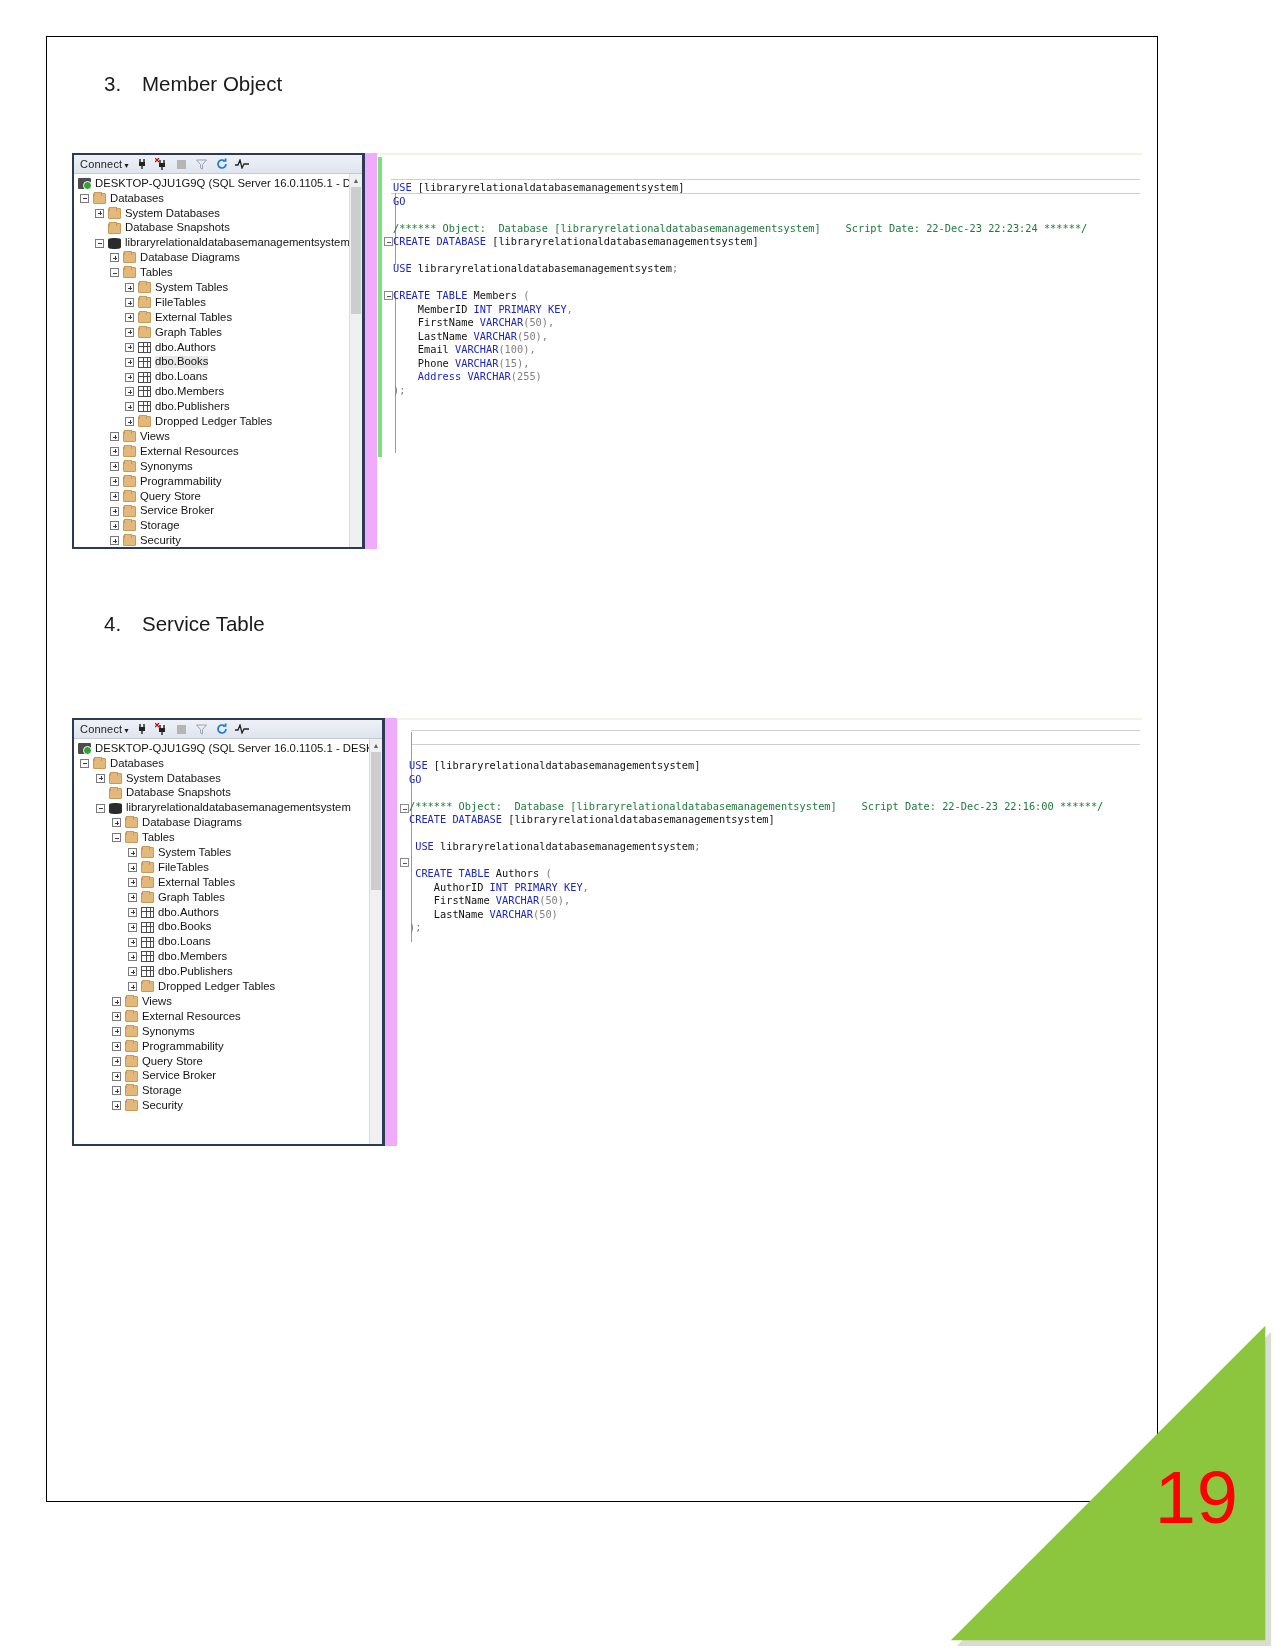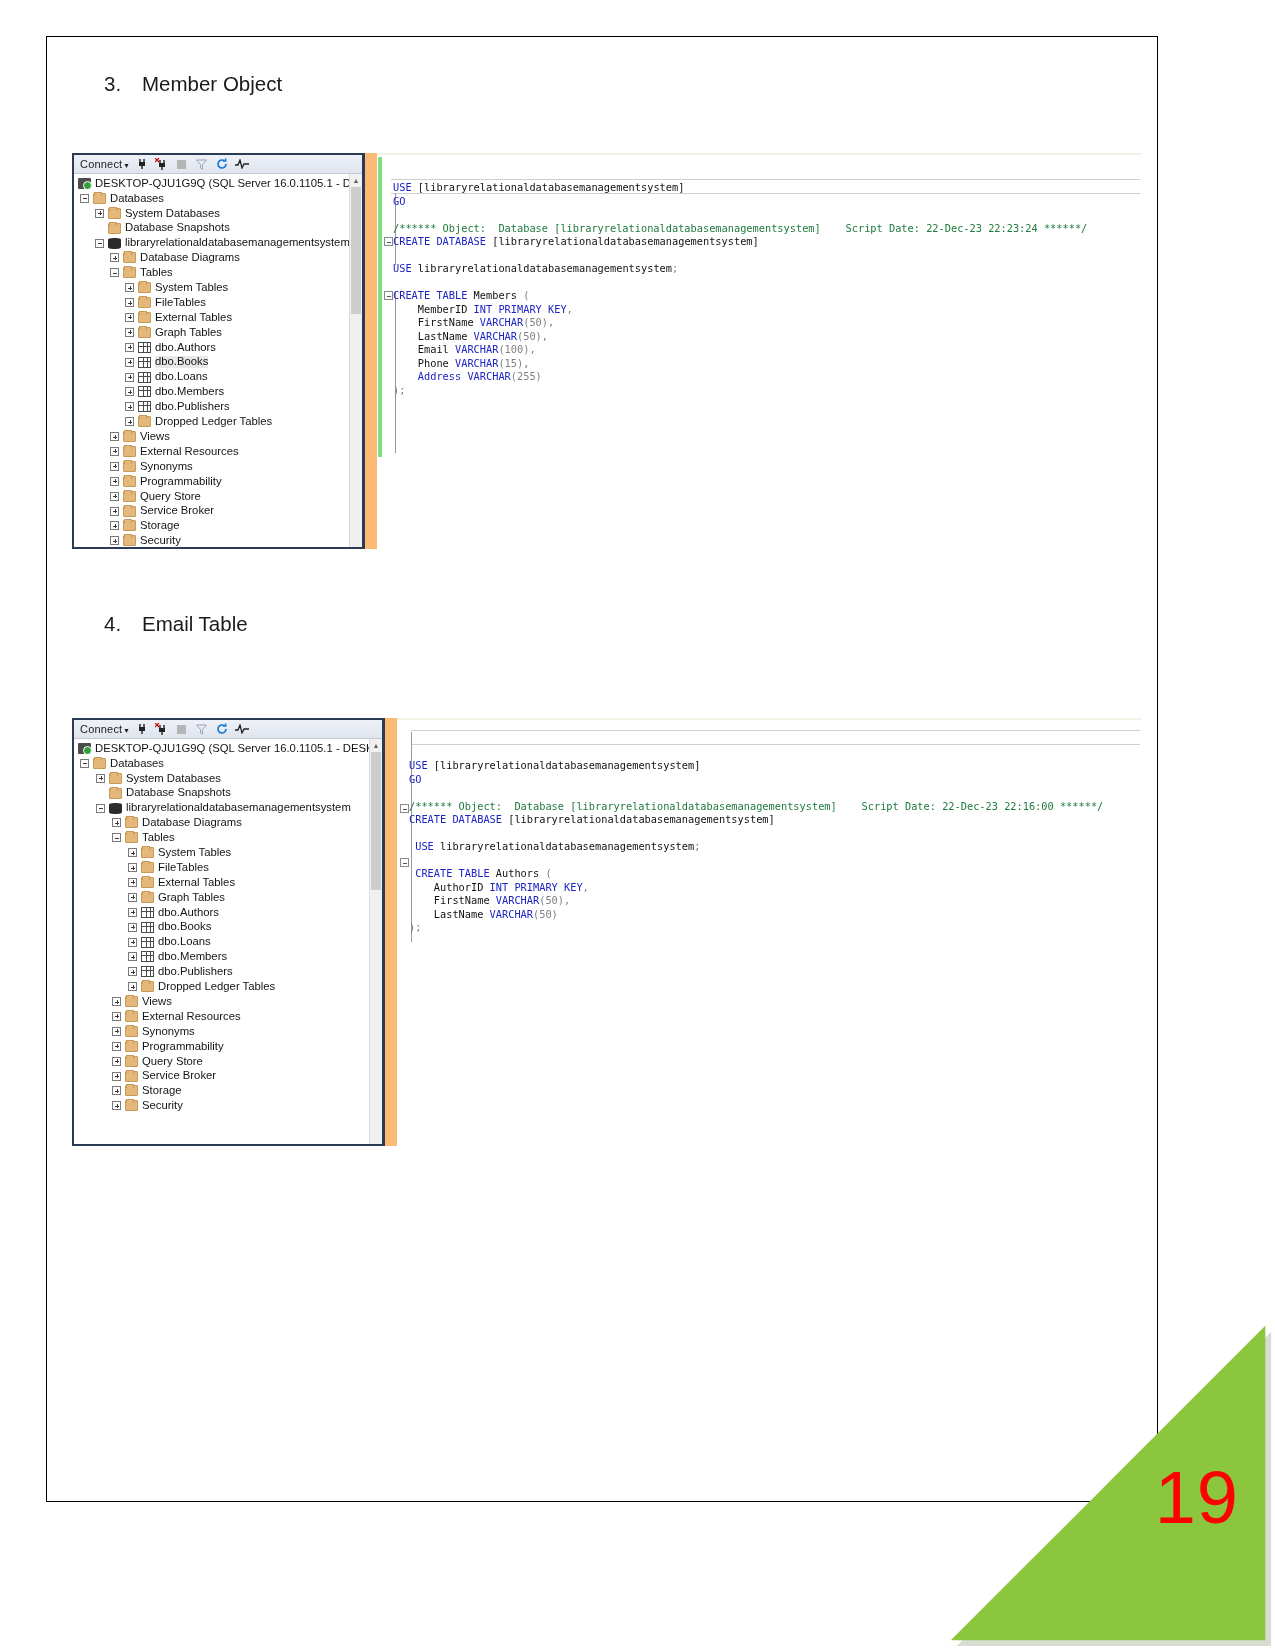--- a/index.html
+++ b/index.html
@@ -27,21 +27,21 @@
     font-size: 20.5px;
     color: #1a1a1a;
     font-family: "Liberation Sans", sans-serif;
     white-space: nowrap;
   }
   .heading .num { display:inline-block; width: 38px; }
 
   
   .ssms {
     position: absolute;
-    background: #fdba74;
+    background: #f0abfc;
   }
 
   
   .oe {
     position: absolute;
     left: 0; top: 0;
     background: #ffffff;
     border-left: 2px solid #2b3a55;
     border-top: 2px solid #2b3a55;
     border-bottom: 2px solid #2b3a55;
@@ -424,21 +424,21 @@
     <div class="gutter-bar" style="left:1px; top:4px; height:300px;"></div>
     <div class="gutter-line" style="left:18px; top:40px; height:72px;"></div>
     <div class="gutter-line" style="left:18px; top:138px; height:162px;"></div>
     <div class="fold" style="left:7px; top:84px;"></div>
     <div class="fold" style="left:7px; top:138px;"></div>
     <div class="code" id="code0" style="left:16px; top:28px;"><div><span class="kw">USE</span><span> [libraryrelationaldatabasemanagementsystem]</span></div><div><span class="kw">GO</span></div><div>&nbsp;</div><div><span class="cm">/****** Object:  Database [libraryrelationaldatabasemanagementsystem]    Script Date: 22-Dec-23 22:23:24 ******/</span></div><div><span class="kw">CREATE DATABASE</span><span> [libraryrelationaldatabasemanagementsystem]</span></div><div>&nbsp;</div><div><span class="kw">USE</span><span> libraryrelationaldatabasemanagementsystem</span><span class="pn">;</span></div><div>&nbsp;</div><div><span class="kw">CREATE TABLE</span><span> Members </span><span class="pn">(</span></div><div><span>    MemberID </span><span class="ty">INT PRIMARY KEY</span><span class="pn">,</span></div><div><span>    FirstName </span><span class="ty">VARCHAR</span><span class="pn">(50),</span></div><div><span>    LastName </span><span class="ty">VARCHAR</span><span class="pn">(50),</span></div><div><span>    Email </span><span class="ty">VARCHAR</span><span class="pn">(100),</span></div><div><span>    Phone </span><span class="ty">VARCHAR</span><span class="pn">(15),</span></div><div><span class="ty">    Address </span><span class="ty">VARCHAR</span><span class="pn">(255)</span></div><div><span class="pn">);</span></div></div>
   </div>
 </div>
 
 <div class="heading" style="left:104px; top:612px;">
-  <span class="num">4.</span><span>Email Table</span>
+  <span class="num">4.</span><span>Service Table</span>
 </div>
 
 <div class="ssms" id="ssms1" style="left:72px; top:718px; width:1070px; height:428px;">
   <div class="oe" id="oe1" style="width:310px; height:428px;">
     <div class="oe-toolbar">
       <span class="oe-connect"><span>Connect</span><span class="caret">▾</span></span>
       <span class="tb-icon">
           <svg width="12" height="12" viewBox="0 0 12 12">
             <path d="M4 1v3M8 1v3" stroke="#222" stroke-width="1.4"></path>
             <rect x="3" y="4" width="6" height="4" fill="#222"></rect>

